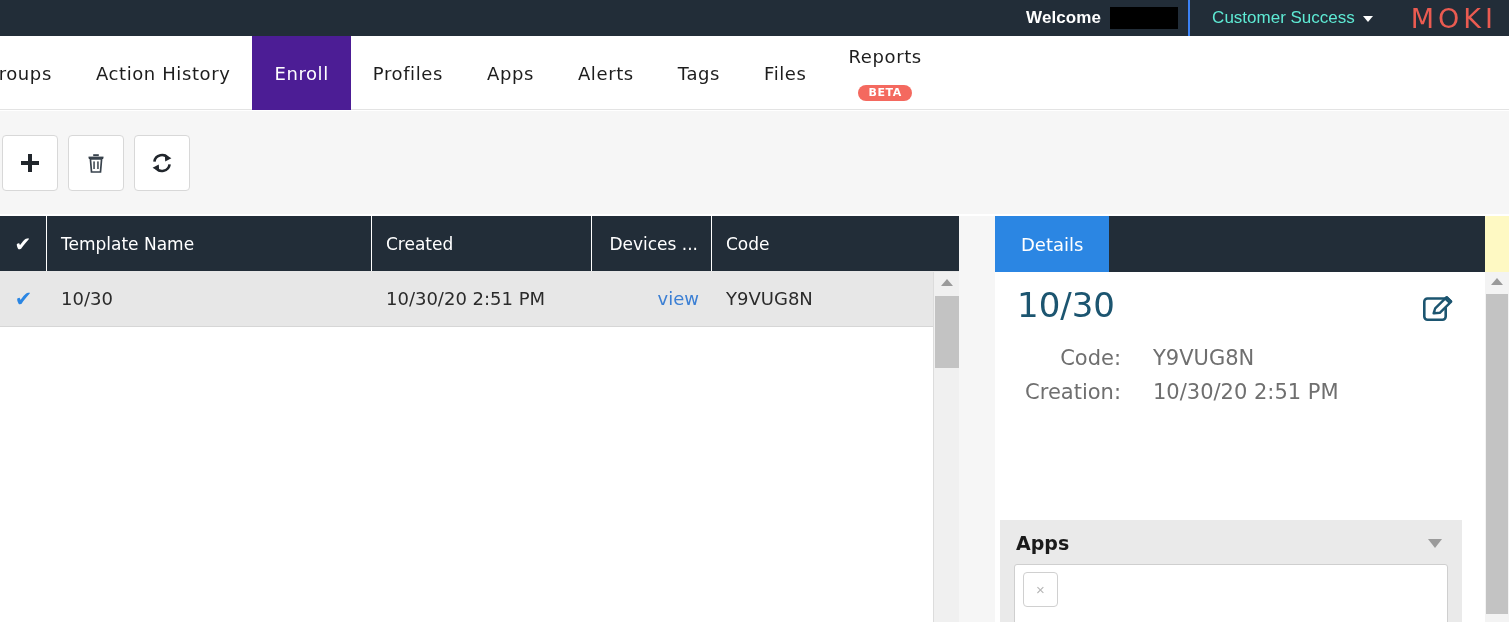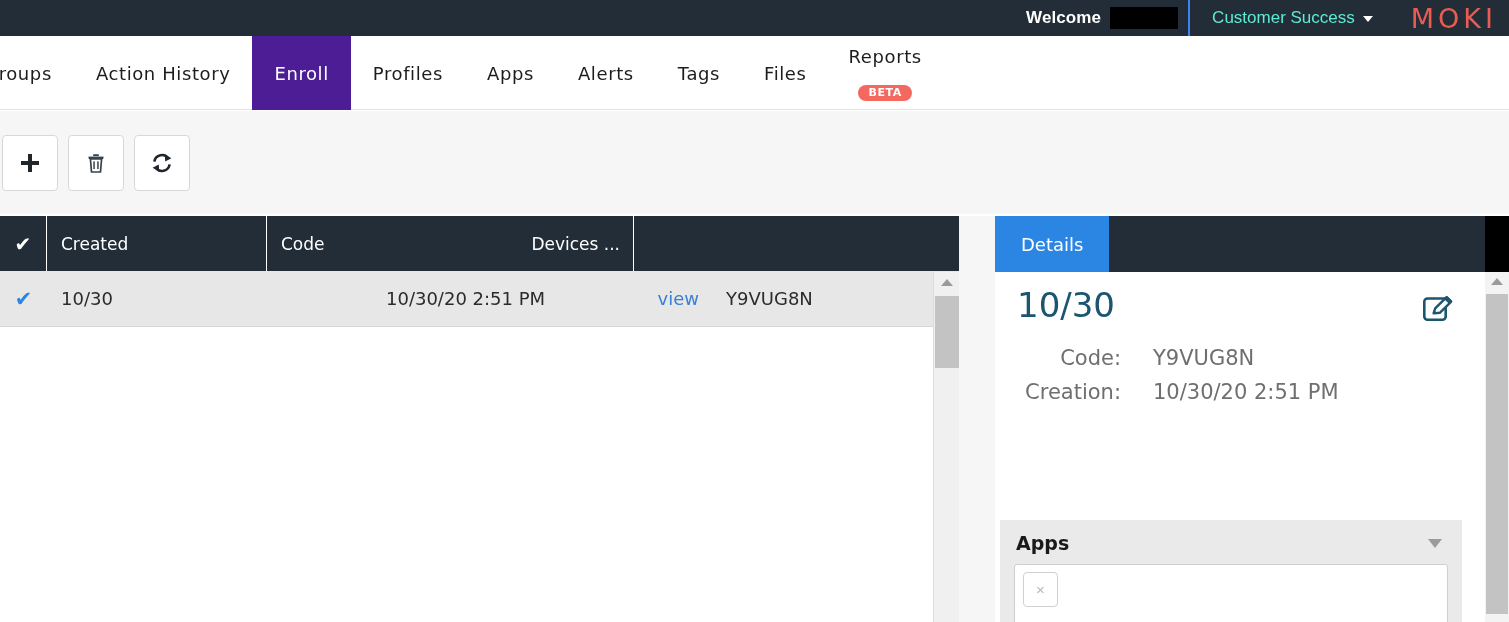--- a/index.html
+++ b/index.html
@@ -172,21 +172,21 @@
   .mid-gap {
     position: absolute; top: 216px; left: 959px;
     width: 36px; height: 406px;
     background: #f6f6f6;
   }
 
   
   .details-panel {
     position: absolute; top: 216px; left: 995px;
     width: 514px; height: 406px;
-    background: #000000;
+    background: #fef9c3;
   }
   .details-tabbar {
     position: absolute; top: 0; left: 0;
     width: 490px; height: 56px;
     background: #222d38;
     display: flex; align-items: stretch;
   }
   .details-tab {
     background: #2b86e3; color: #ffffff;
     font-size: 18px;
@@ -352,28 +352,31 @@
       <polygon points="9.2,19.8 2.6,15.7 8.8,12.6" fill="#21262c"></polygon>
     </svg>
   </div>
 </div>
 
 <div class="table-panel">
   <div class="table-head">
     <div class="th c-check">
       <span class="check-glyph">✔</span>
     </div>
+    <div class="th c-name">
+      <span>Template Name</span>
+    </div>
     <div class="th c-created">
       <span>Created</span>
     </div>
+    <div class="th c-devices">
+      <span>Devices ...</span>
+    </div>
     <div class="th c-code">
       <span>Code</span>
-    </div>
-    <div class="th c-devices">
-      <span>Devices ...</span>
     </div>
   </div>
   <div class="table-body">
     <div class="tr">
       <div class="td c-check">
         <span>✔</span>
       </div>
       <div class="td c-name">
         <span>10/30</span>
       </div>

